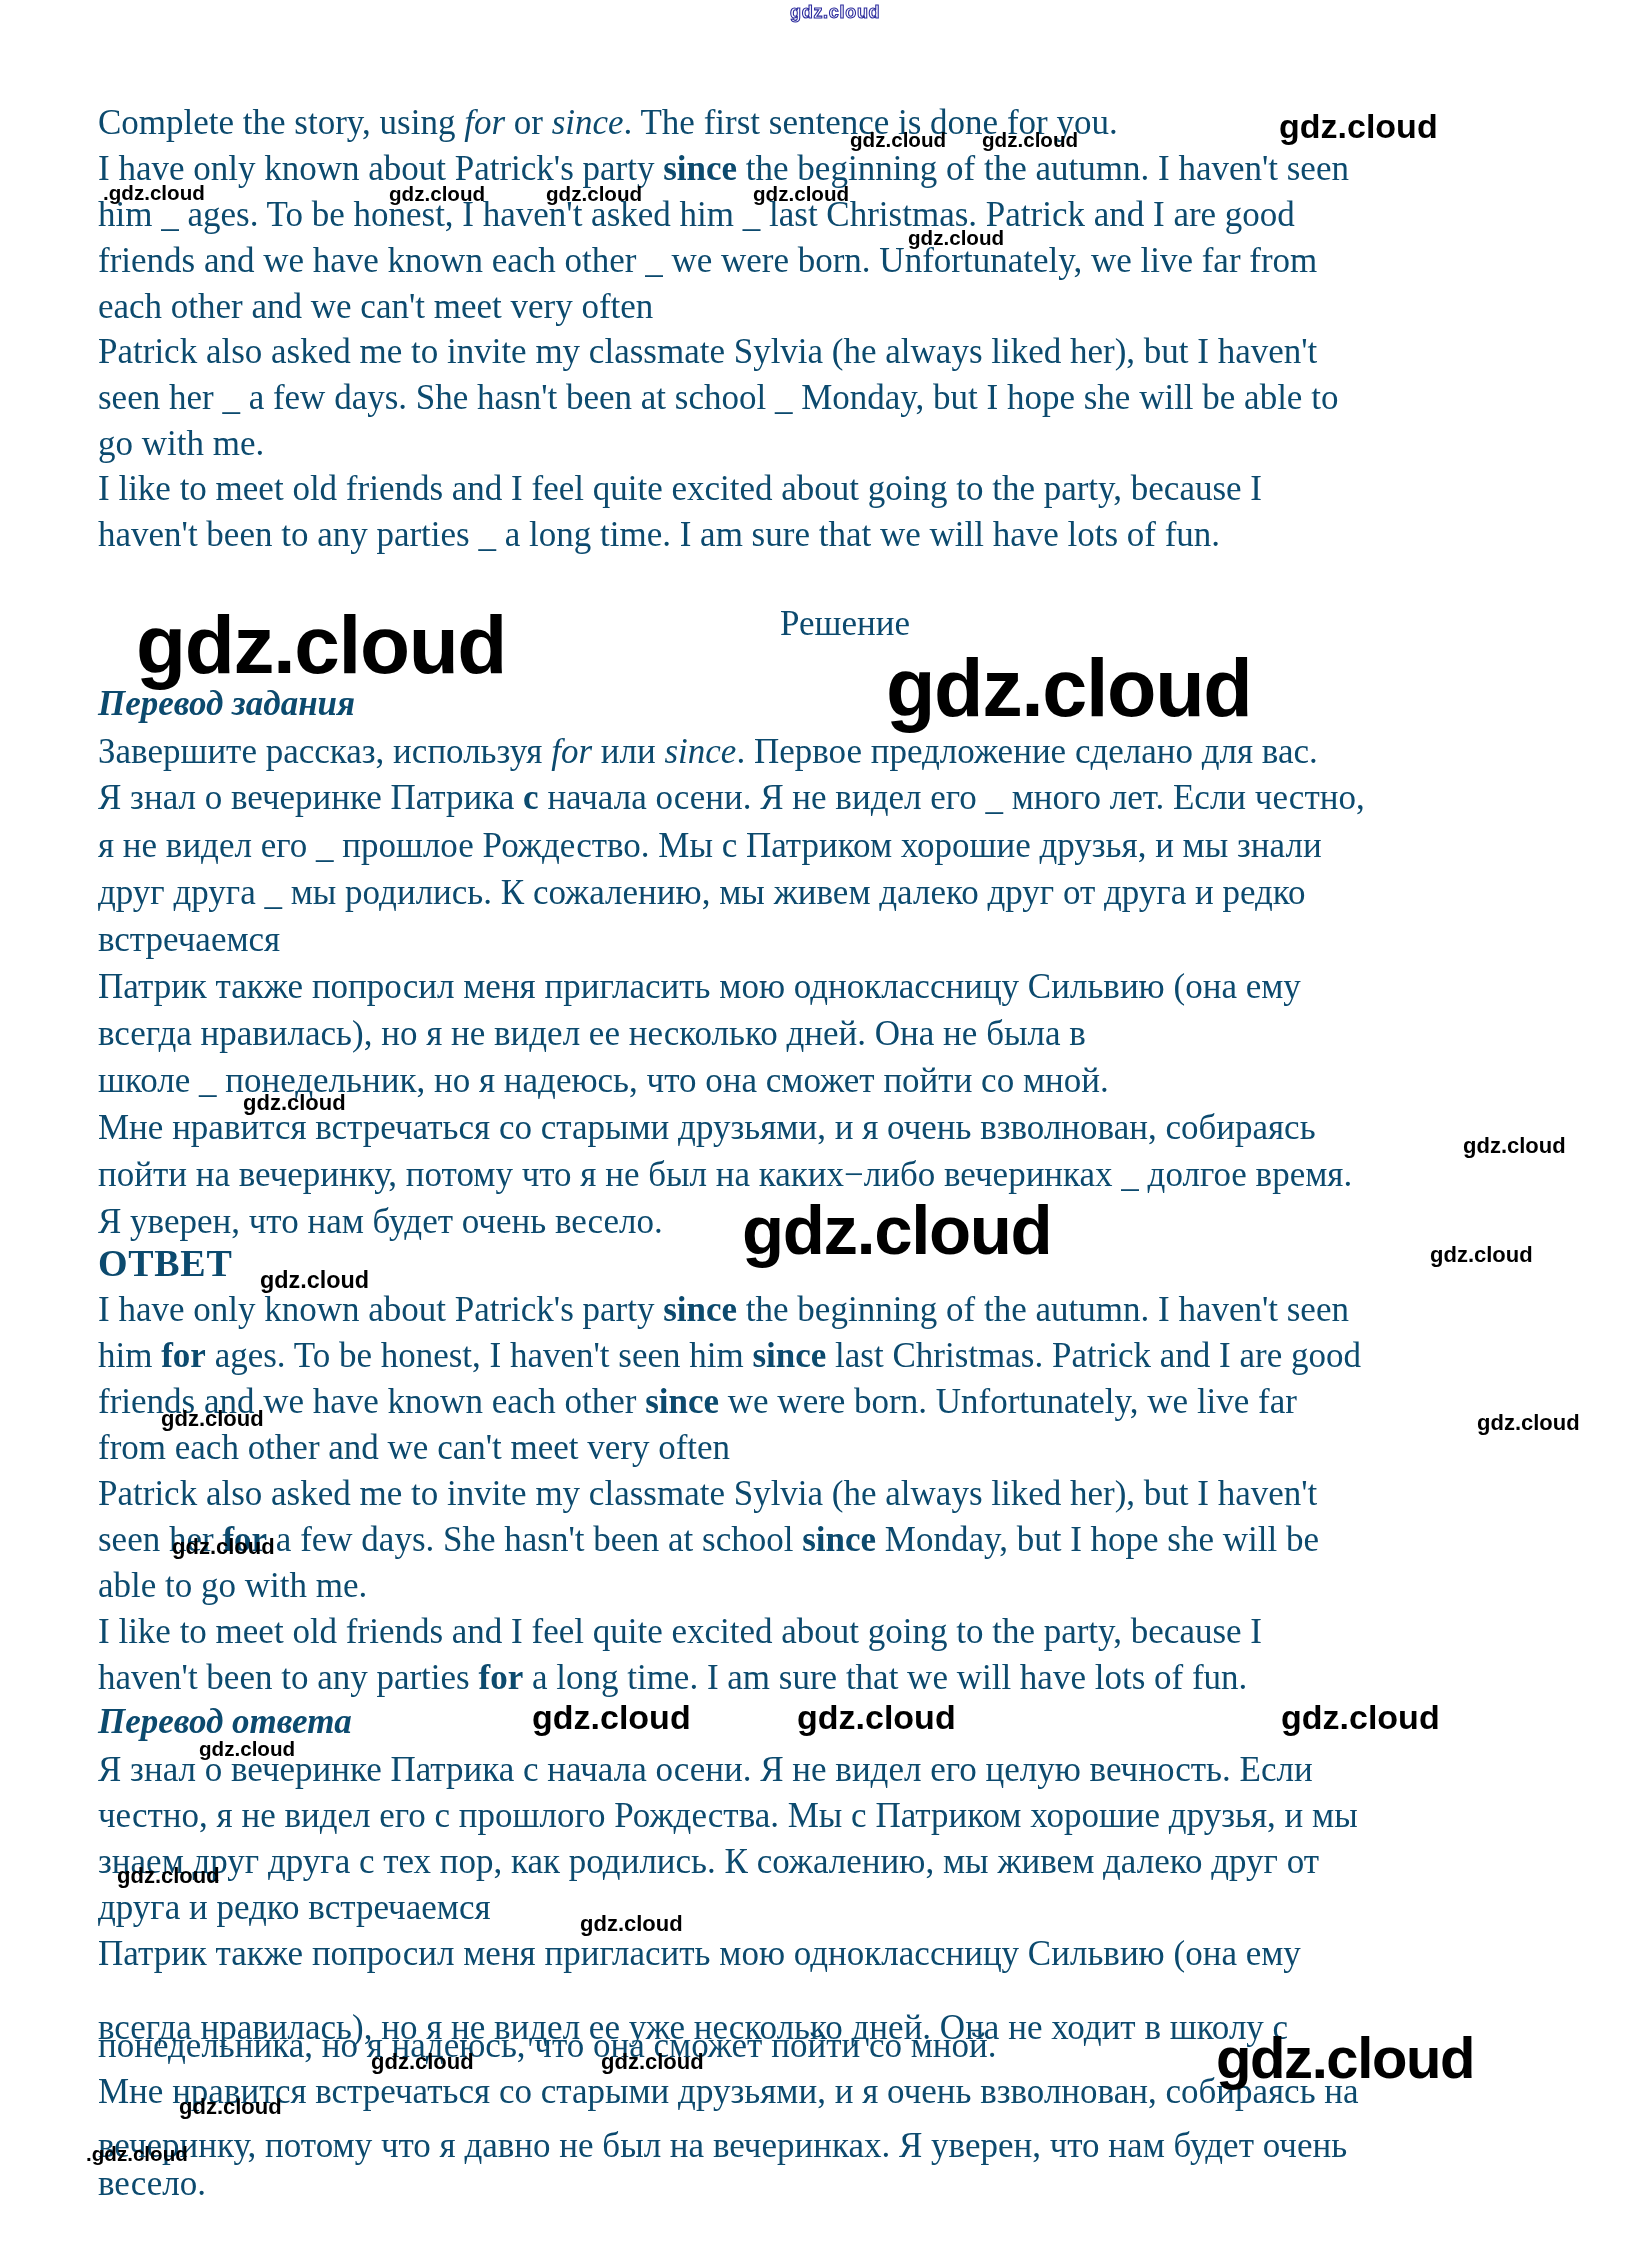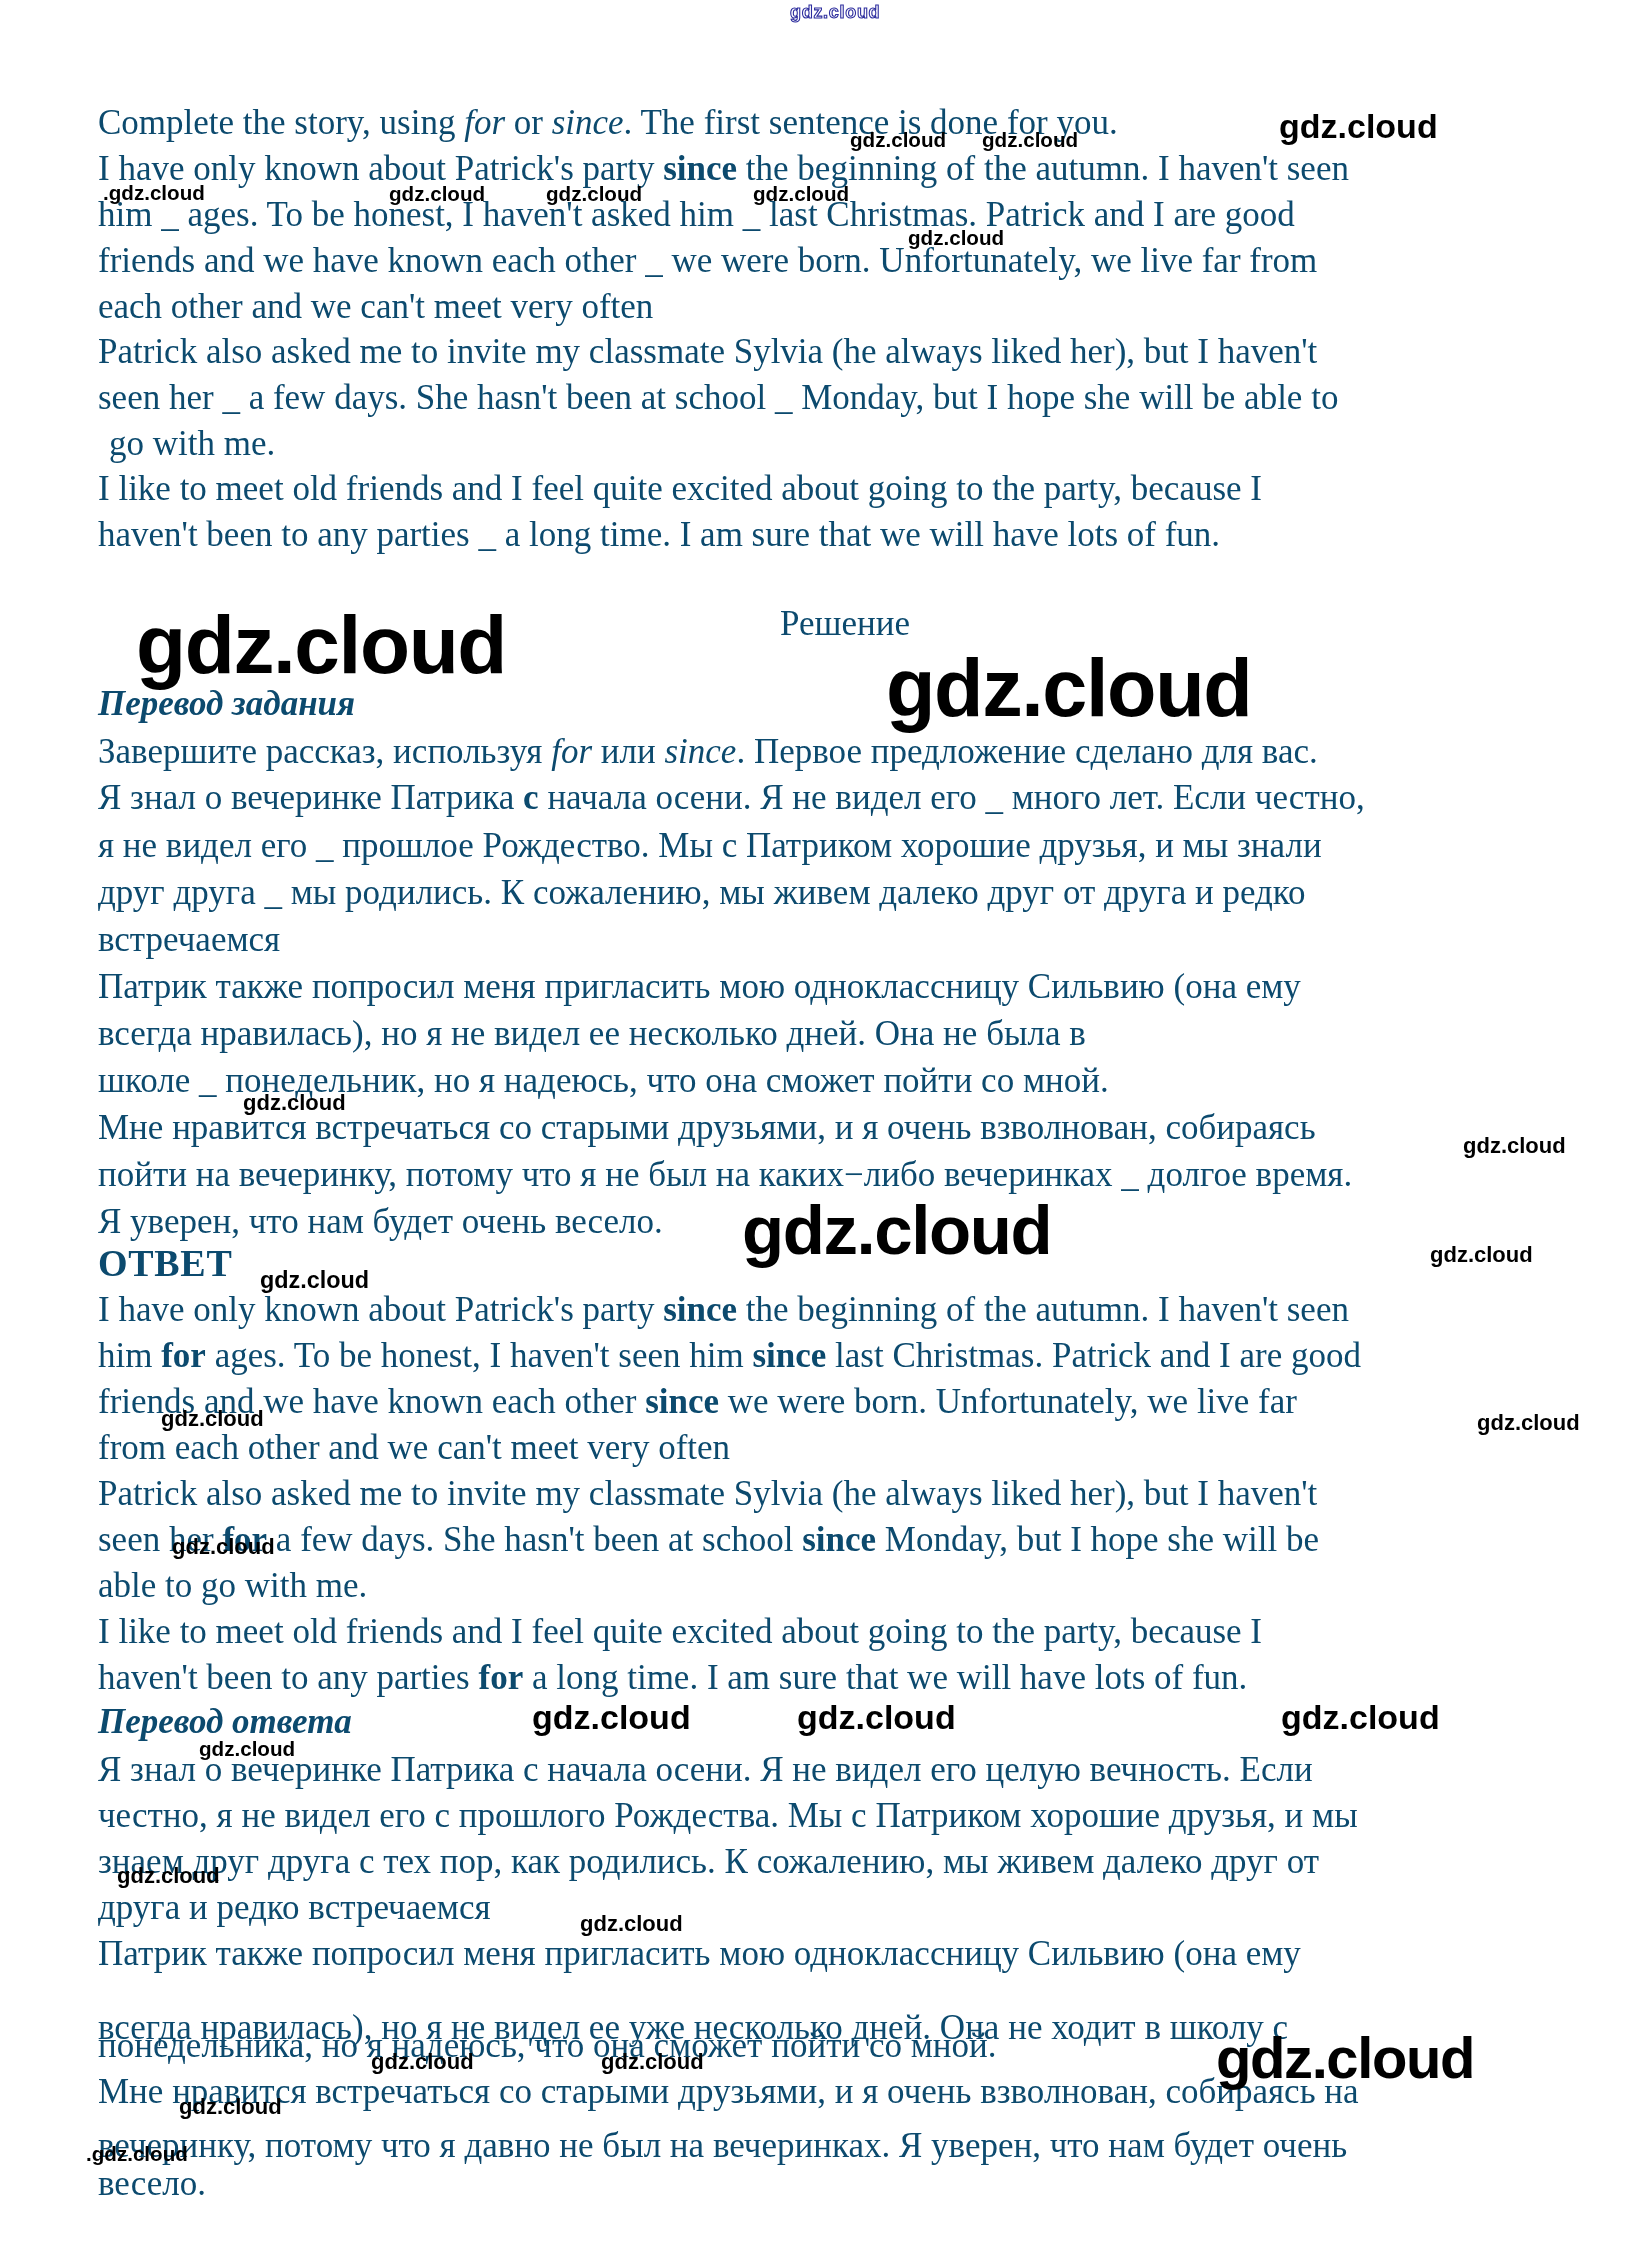--- a/index.html
+++ b/index.html
@@ -50,21 +50,21 @@
 
 <div id="page">
   <div id="content">
       <div class="line" style="top: 102px;"><span>Complete the story, using </span><span class="seg-i">for</span><span> or </span><span class="seg-i">since</span><span>. The first sentence is done for you.</span></div>
       <div class="line" style="top: 148px;"><span>I have only known about Patrick's party </span><span class="seg-b">since</span><span> the beginning of the autumn. I haven't seen</span></div>
       <div class="line" style="top: 194px;"><span>him _ ages. To be honest, I haven't asked him _ last Christmas. Patrick and I are good</span></div>
       <div class="line" style="top: 240px;"><span>friends and we have known each other _ we were born. Unfortunately, we live far from</span></div>
       <div class="line" style="top: 286px;"><span>each other and we can't meet very often</span></div>
       <div class="line" style="top: 331px;"><span>Patrick also asked me to invite my classmate Sylvia (he always liked her), but I haven't</span></div>
       <div class="line" style="top: 377px;"><span>seen her _ a few days. She hasn't been at school _ Monday, but I hope she will be able to</span></div>
-      <div class="line" style="top: 423px; margin-left: 11px;"><span>go with me.</span></div>
+      <div class="line" style="top: 423px;"><span>go with me.</span></div>
       <div class="line" style="top: 468px;"><span>I like to meet old friends and I feel quite excited about going to the party, because I</span></div>
       <div class="line" style="top: 514px;"><span>haven't been to any parties _ a long time. I am sure that we will have lots of fun.</span></div>
       <div class="line center" style="top: 603px;"><span>Решение</span></div>
       <div class="line hbi" style="top: 683px;"><span>Перевод задания</span></div>
       <div class="line" style="top: 731px;"><span>Завершите рассказ, используя </span><span class="seg-i">for</span><span> или </span><span class="seg-i">since</span><span>. Первое предложение сделано для вас.</span></div>
       <div class="line" style="top: 777px;"><span>Я знал о вечеринке Патрика </span><span class="seg-b">с</span><span> начала осени. Я не видел его _ много лет. Если честно,</span></div>
       <div class="line" style="top: 825px;"><span>я не видел его _ прошлое Рождество. Мы с Патриком хорошие друзья, и мы знали</span></div>
       <div class="line" style="top: 872px;"><span>друг друга _ мы родились. К сожалению, мы живем далеко друг от друга и редко</span></div>
       <div class="line" style="top: 919px;"><span>встречаемся</span></div>
       <div class="line" style="top: 966px;"><span>Патрик также попросил меня пригласить мою одноклассницу Сильвию (она ему</span></div>

